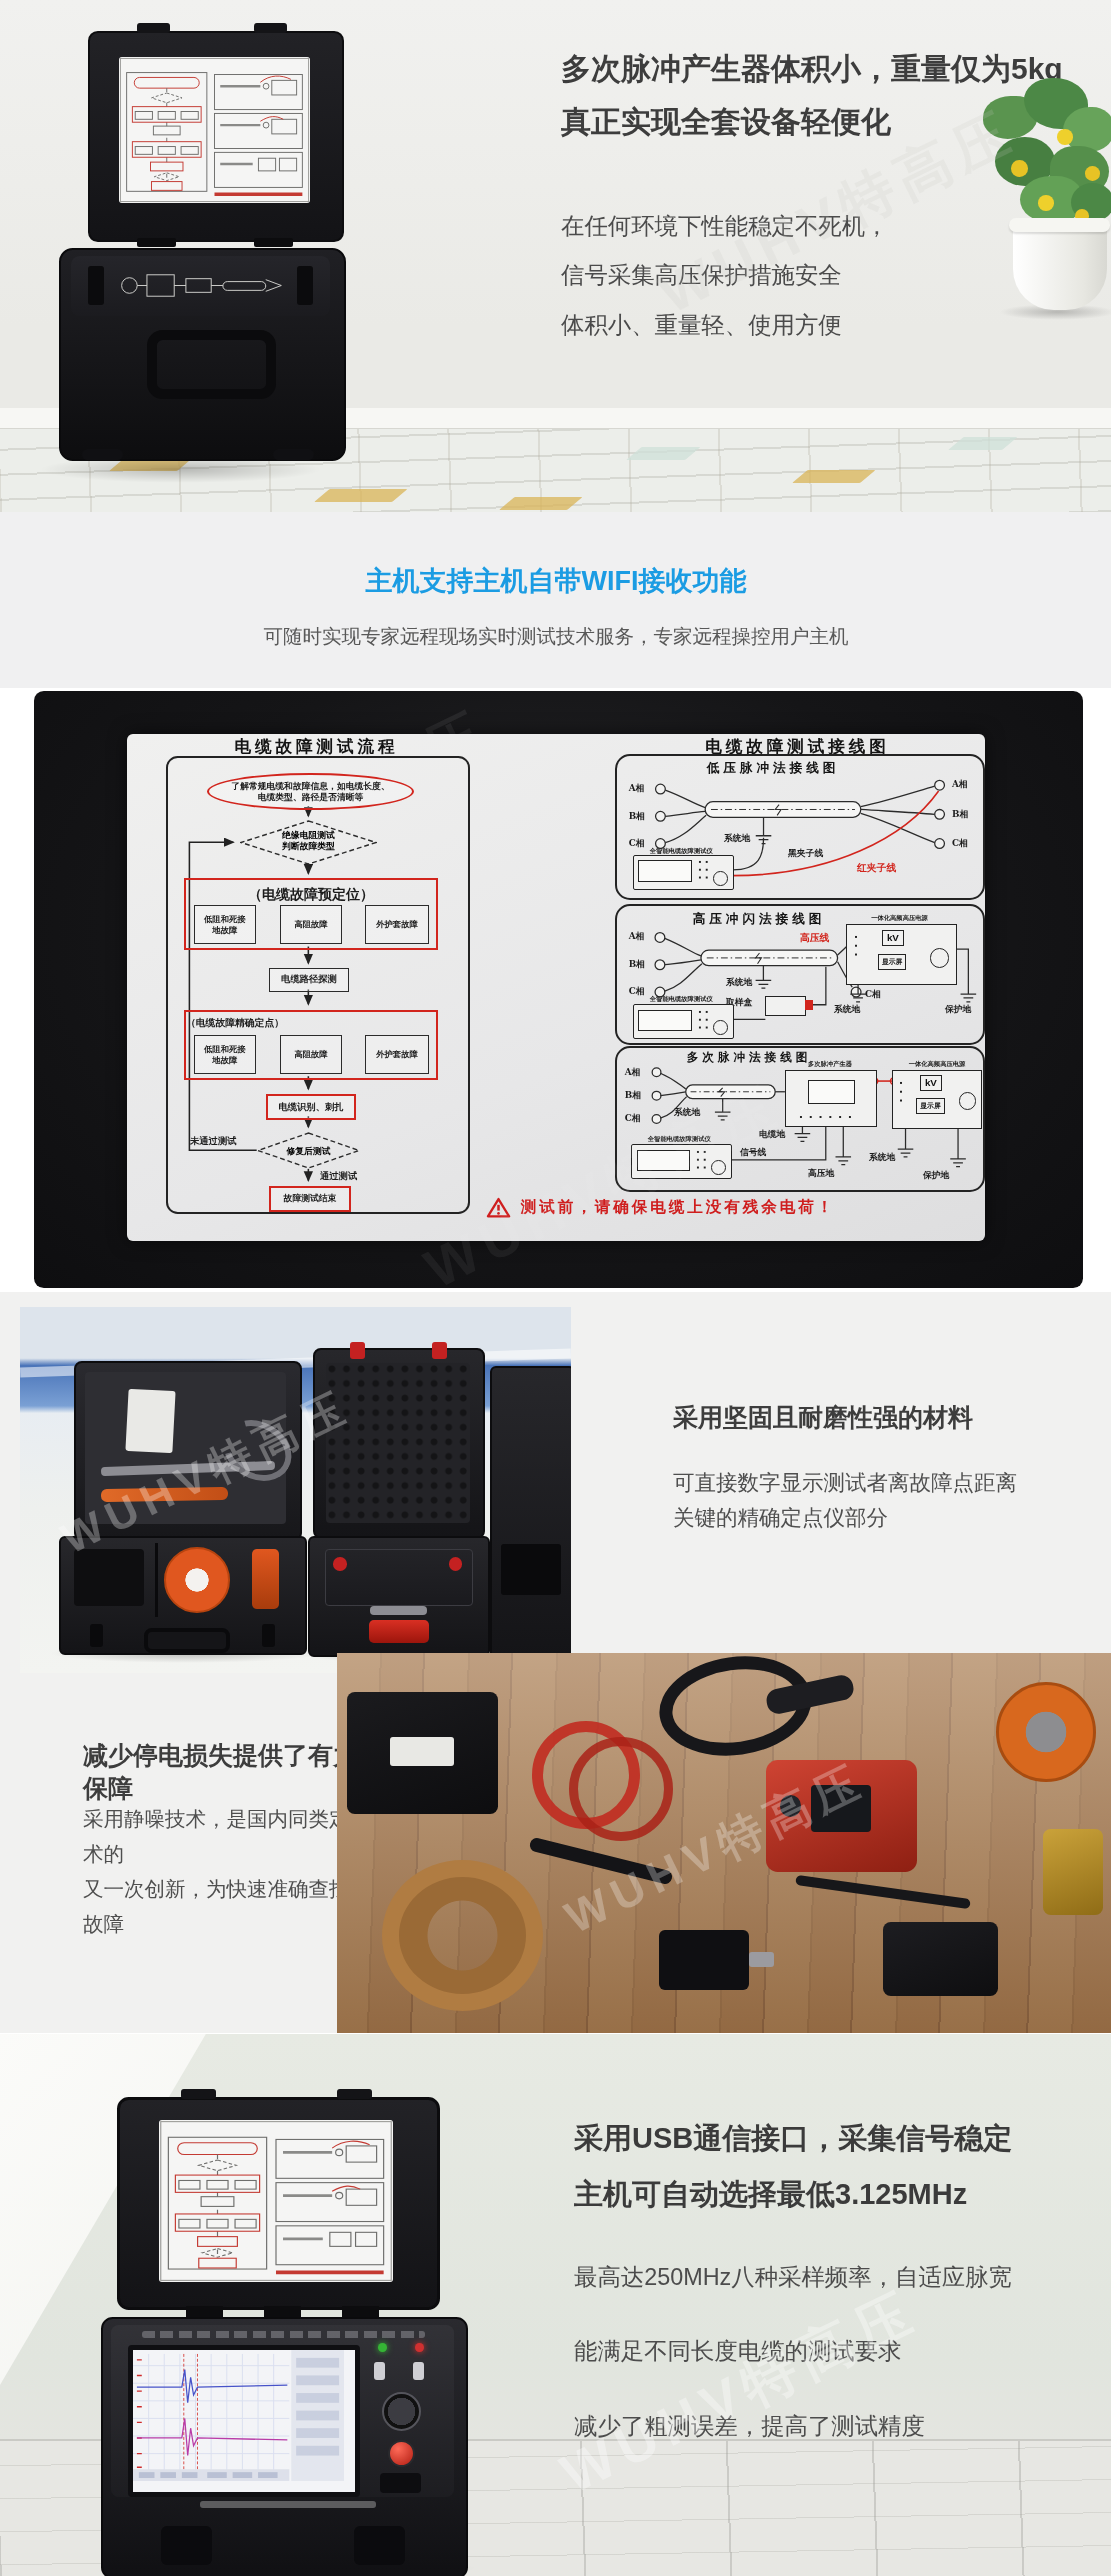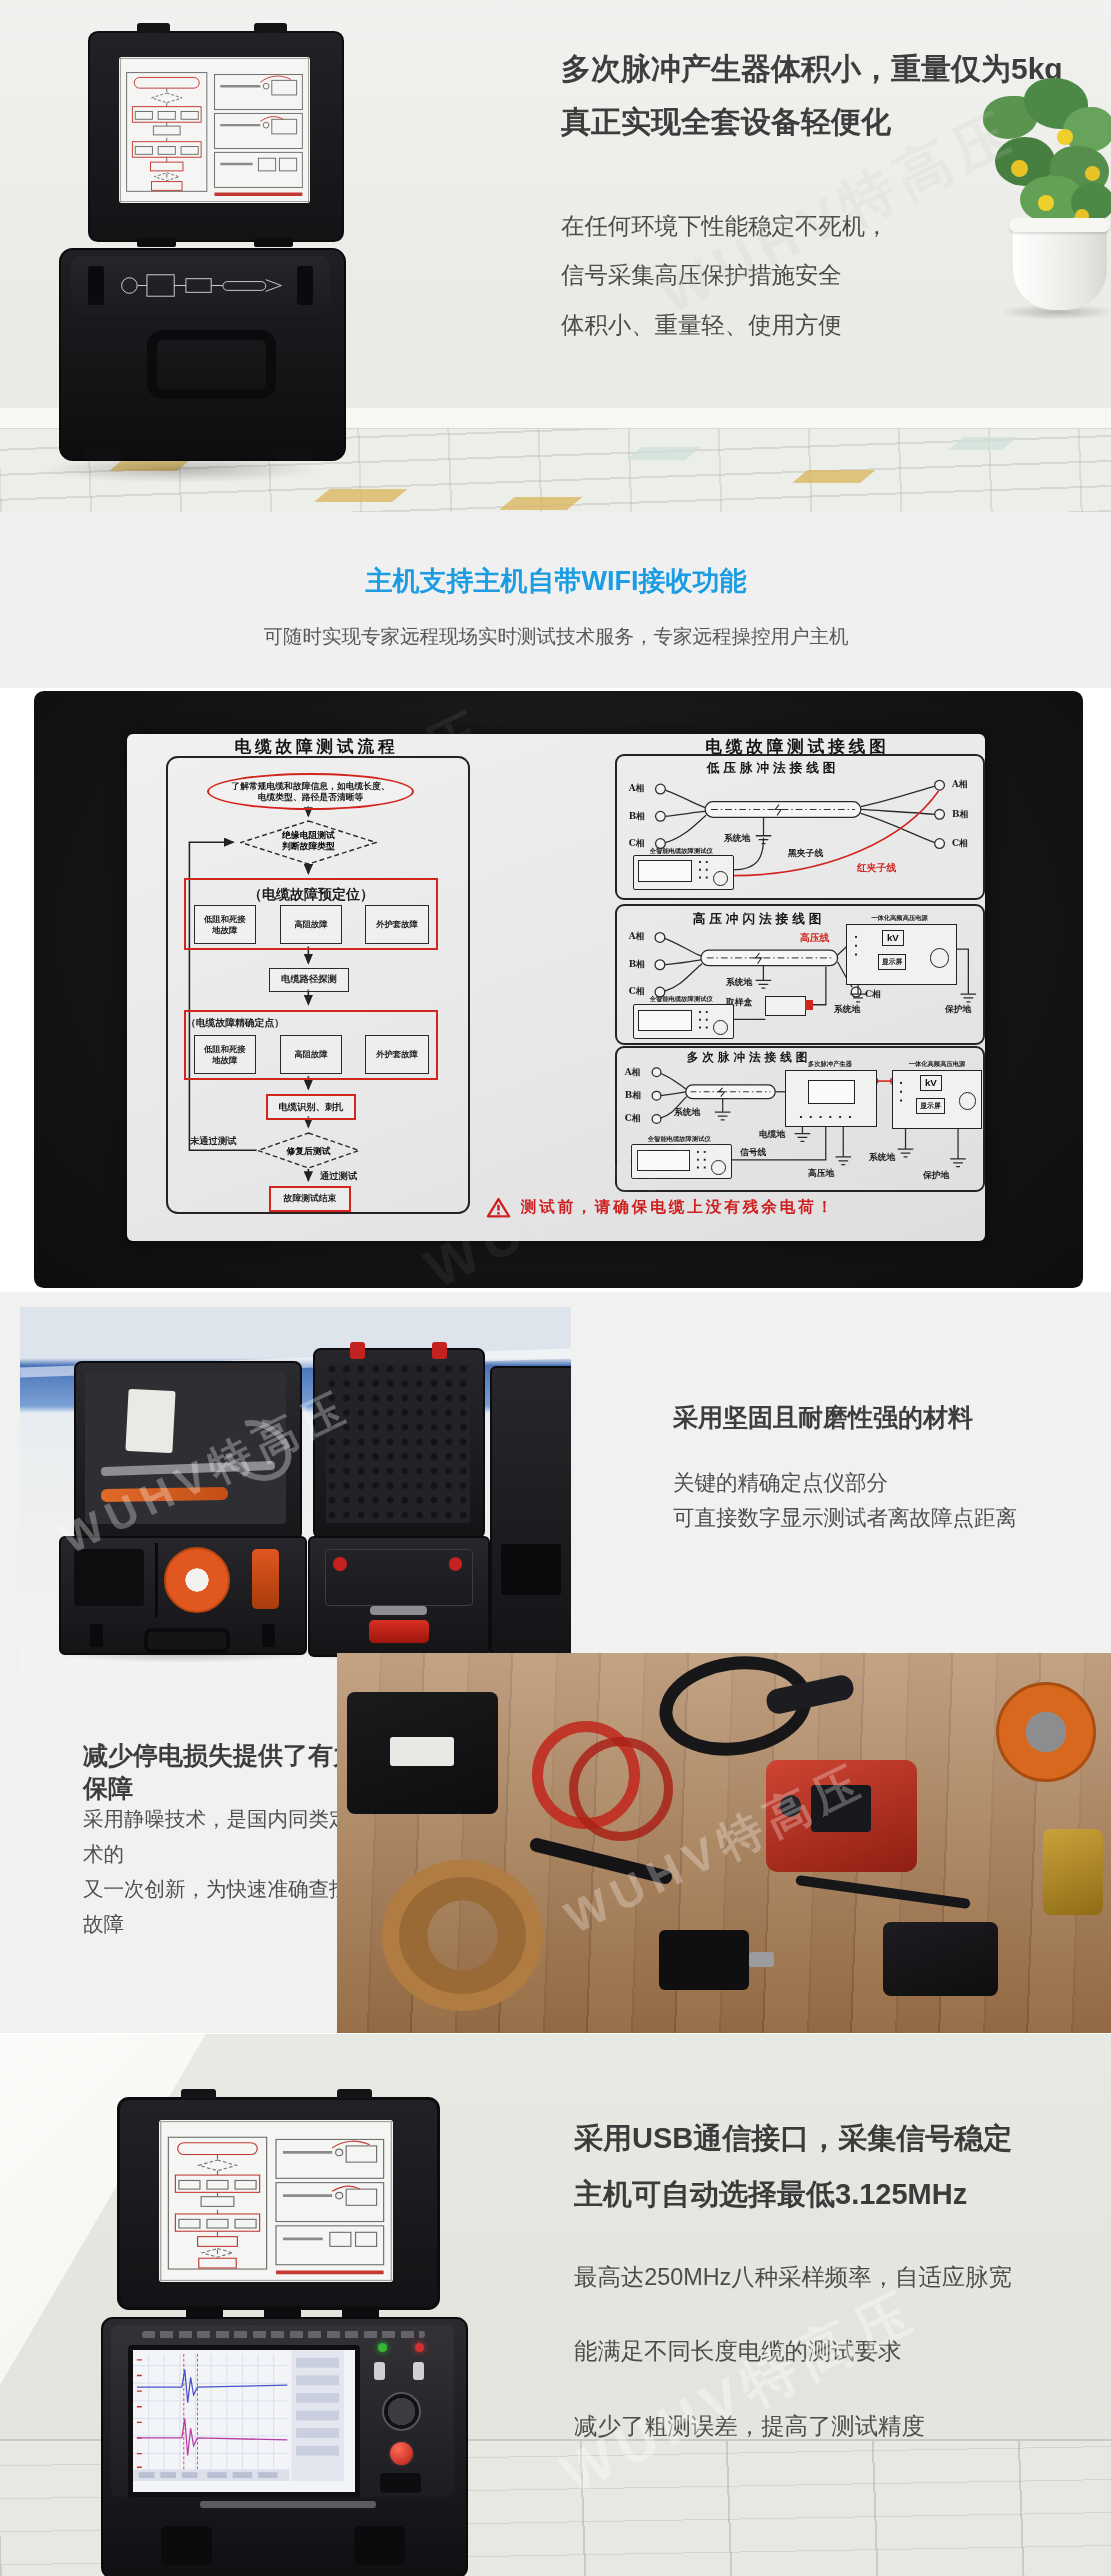--- a/index.html
+++ b/index.html
@@ -26,21 +26,21 @@
   .s3{left:0;top:688px;width:1112px;height:533px;}
   .bezel{left:34px;top:2.9px;width:1049px;height:597px;background:radial-gradient(ellipse at 50% 40%,#27272a 0%,#151517 55%,#0e0e10 100%);border-radius:9.8px;}
   .panel{left:127px;top:46px;width:858px;height:507px;background:linear-gradient(160deg,#f0f0ef 0%,#e7e7e8 60%,#dededf 100%);border-radius:5.9px;box-shadow:0 0 17.6px rgba(0,0,0,.55);}
   .wt{position:absolute;font-weight:bold;letter-spacing:3.9px;color:#141414;text-align:center;font-family:"DejaVu Serif",serif;}
   .flowrect{position:absolute;border:2px solid #232323;border-radius:11.7px;}
   .fbox{position:absolute;display:flex;align-items:center;justify-content:center;text-align:center;font-weight:bold;color:#1c1c1c;font-family:"DejaVu Serif",serif;background:rgba(255,255,255,.25);}
   .bdark{border:1.4px solid #2b2b2b;}
   .bred{border:2px solid #d2251d;}
   .dl{position:absolute;font-size:8.8px;font-weight:bold;color:#1c1c1c;white-space:nowrap;font-family:"DejaVu Serif",serif;line-height:1;}
   .red{color:#d2251d;}
-  .wbox{position:absolute;left:488px;width:366px;border:2px solid #232323;border-radius:9px;}
+  .wbox{position:absolute;left:488px;width:366px;border:2px solid #232323;border-radius:15px;}
   .tester{position:absolute;border:1.5px solid #232323;background:#f1f1f0;border-radius:2px;}
   .tester .scr{position:absolute;left:4.9px;top:4.9px;width:52%;height:58%;border:1.5px solid #232323;background:#fafaf9;}
   .tester .dots{position:absolute;right:21.5px;top:3.9px;width:14.6px;height:23.4px;background:radial-gradient(circle at 2.9px 2.9px,#232323 1.3px,transparent 1.5px);background-size:6.8px 7.8px;}
   .tester .knob{position:absolute;right:4.9px;bottom:2.9px;width:12.7px;height:12.7px;border:1.5px solid #232323;border-radius:50%;}
   .psu{position:absolute;border:1.5px solid #232323;background:#f1f1f0;}
   .psu .kv{position:absolute;border:1.5px solid #232323;font-size:9.8px;font-weight:bold;padding:0 3.9px;line-height:13.7px;color:#111;}
   .psu .disp{position:absolute;border:1.2px solid #232323;font-size:6.8px;padding:2px 2.9px;color:#111;font-weight:bold;}
   .psu .pknob{position:absolute;border:1.5px solid #232323;border-radius:50%;}
   .psu .pports{position:absolute;width:7.8px;height:25px;background:radial-gradient(circle at 2.9px 2.9px,#232323 1.2px,transparent 1.4px);background-size:7.8px 8.8px;}
   .mlabel{position:absolute;font-size:6.3px;font-weight:bold;color:#1c1c1c;text-align:center;font-family:"DejaVu Serif",serif;white-space:nowrap;}
@@ -462,22 +462,22 @@
       <div class="case" style="left:470px;top:59px;width:81px;height:289px;border-radius:5.9px;">
         <div class="abs" style="left:9.8px;top:176px;width:60px;height:51px;background:#0a0a0c;border-radius:2.9px;"></div>
       </div>
       <div class="wm" style="left:29px;top:137px;color:rgba(255,255,255,.30);font-size:43px;">WUHV特高压</div>
     </div>
 
     <div class="abs t" style="left:673px;top:109px;width:419px;">
       <p class="h4">采用坚固且耐磨性强的材料</p>
     </div>
     <div class="abs t" style="left:673px;top:174px;width:419px;">
+      <p class="b4">可直接数字显示测试者离故障点距离</p>
       <p class="b4">关键的精确定点仪部分</p>
-      <p class="b4">可直接数字显示测试者离故障点距离</p>
     </div>
 
     <div class="abs t" style="left:83px;top:447px;width:293px;">
       <p class="h4">减少停电损失提供了有力保障</p>
     </div>
     <div class="abs t" style="left:83px;top:509px;width:312px;">
       <p class="b4" style="font-size:20.5px;">采用静噪技术，是国内同类定点技术的</p>
       <p class="b4" style="font-size:20.5px;">又一次创新，为快速准确查找电缆故障</p>
     </div>
 

